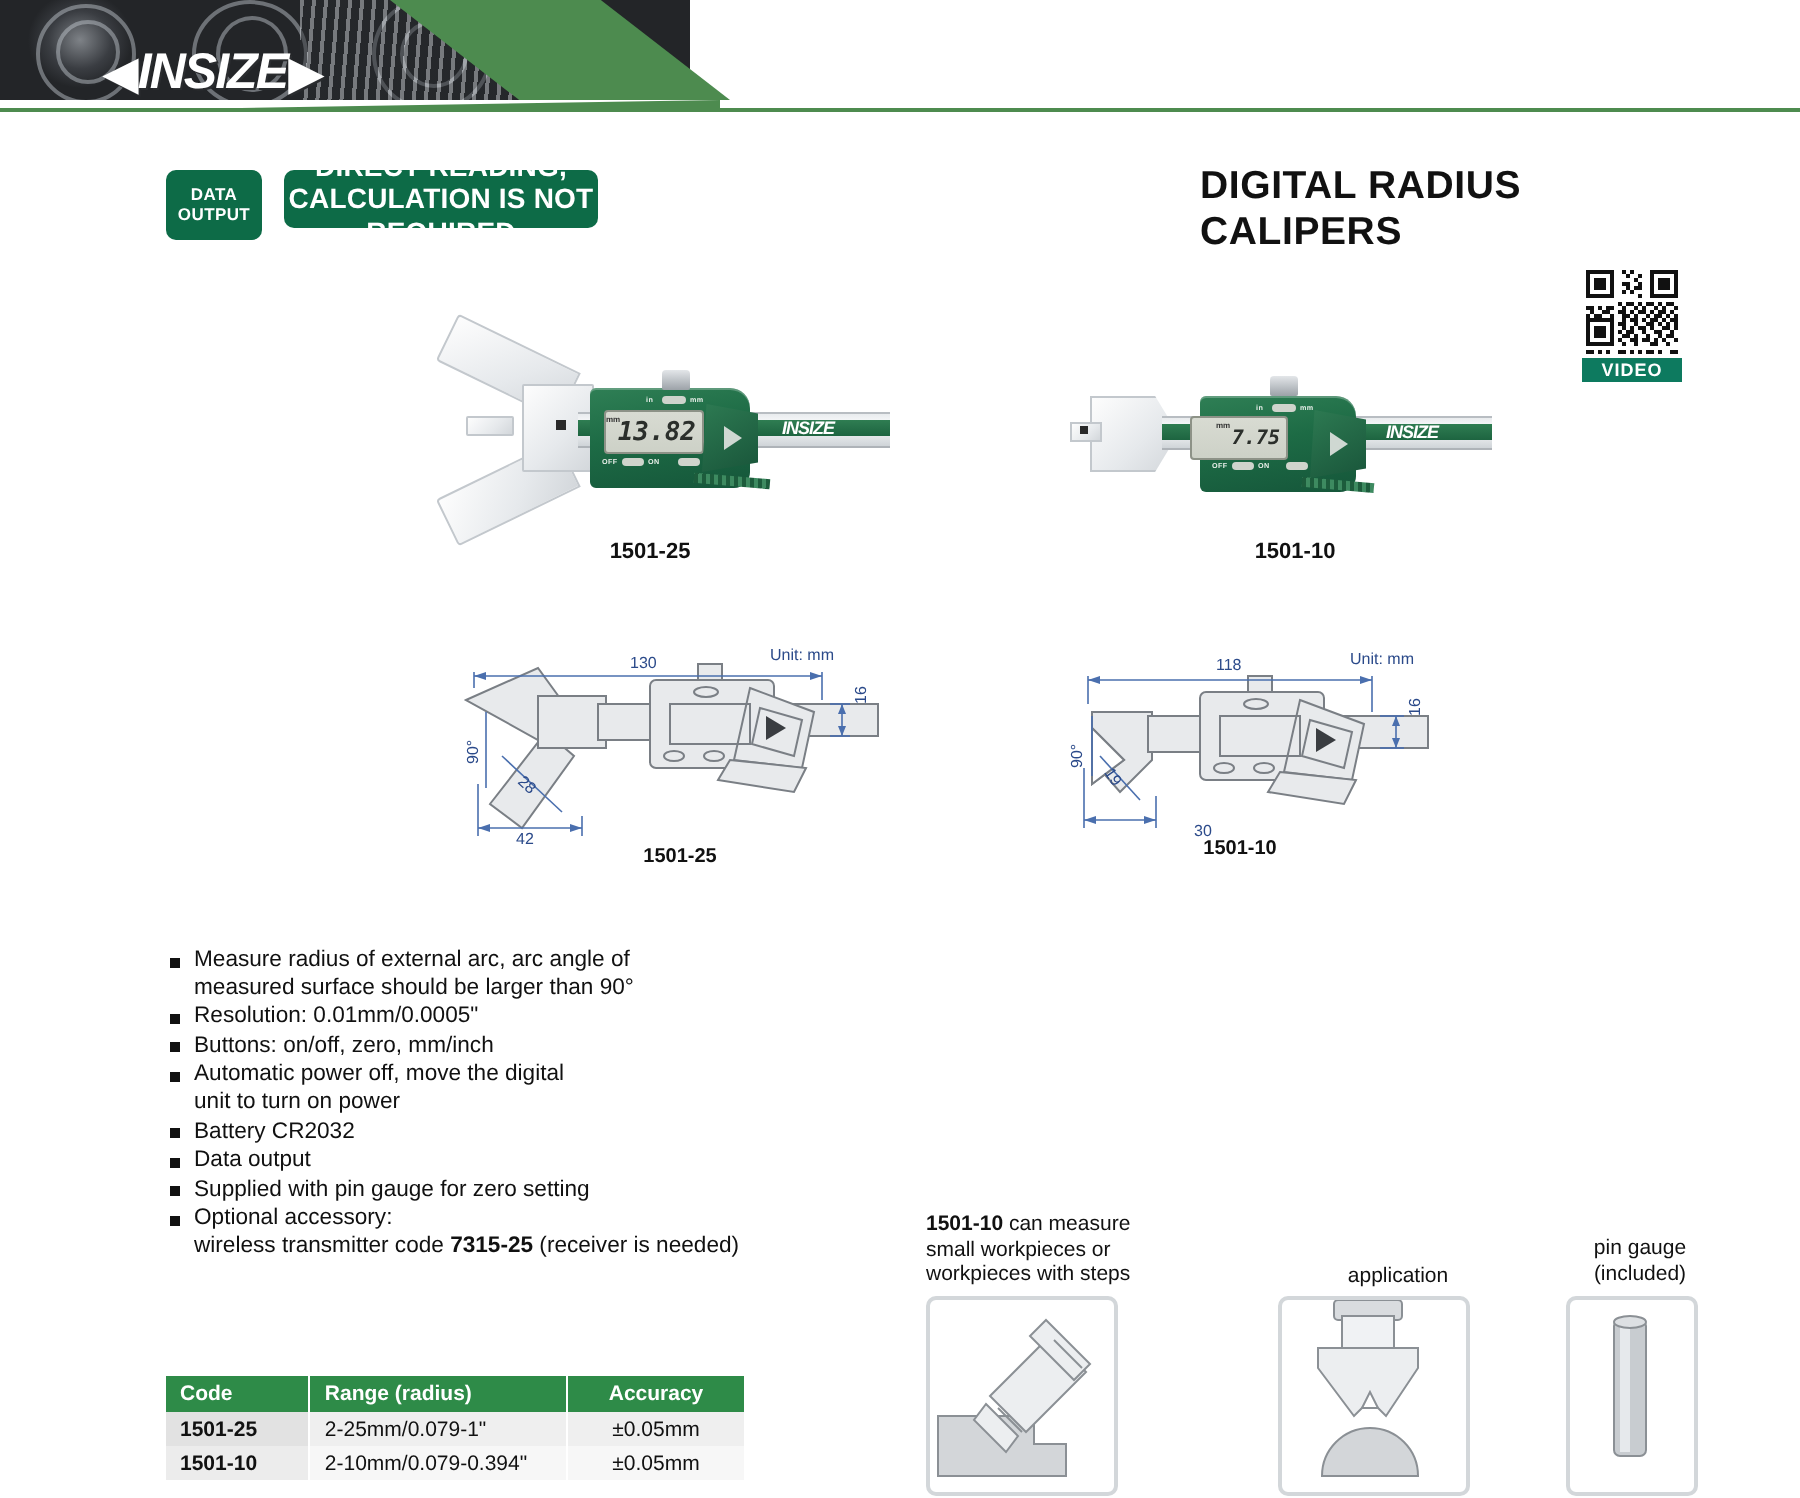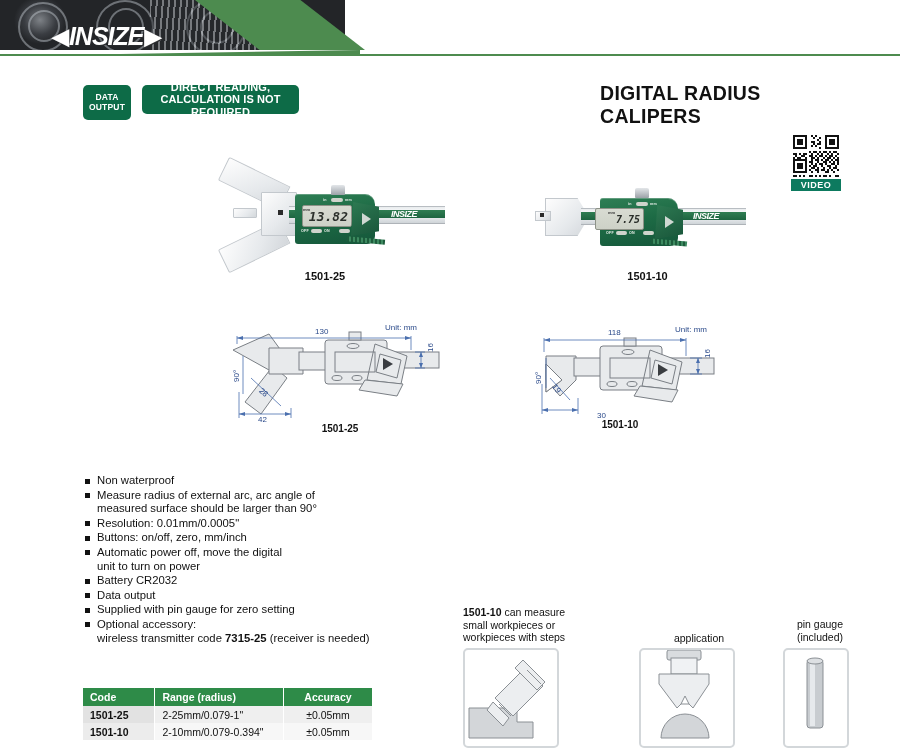--- a/index.html
+++ b/index.html
@@ -48,21 +48,21 @@
     background:linear-gradient(100deg,#4d8b4f 0%, #4d8b4f 100%);
     clip-path:polygon(0 100%, 100% 0, 100% 100%);}
 
   
   .badge{
     position:absolute;background:#0d6b47;color:#fff;border-radius:5px;
     display:flex;align-items:center;justify-content:center;text-align:center;
     font-weight:bold;line-height:1.15;
   }
   #badge-data{left:83px;top:85px;width:48px;height:35px;font-size:8.5px;letter-spacing:.2px;}
-  #badge-direct{left:142px;top:85px;width:157px;height:29px;font-size:11px;letter-spacing:.1px;}
+  #badge-direct{left:142px;top:85px;width:157px;height:29px;font-size:14px;letter-spacing:.1px;}
 
   
   .page-title{
     position:absolute;left:600px;top:82px;width:260px;
     font-size:19.5px;font-weight:bold;letter-spacing:.3px;color:#111;
   }
 
   
   .qr-wrap{position:absolute;left:791px;top:133px;width:50px;height:58px;}
   .qr-code{width:50px;height:46px;background:#fff;position:relative;}
@@ -466,21 +466,20 @@
   <div class="dw-unit" style="left:155px;top:3px;">Unit: mm</div>
   <div class="dw-num" style="left:88px;top:6px;">118</div>
   <div class="dw-num" style="left:183px;top:36px;transform:rotate(-90deg);transform-origin:0 0;">16</div>
   <div class="dw-num" style="left:14px;top:62px;transform:rotate(-90deg);transform-origin:0 0;">90°</div>
   <div class="dw-num" style="left:32px;top:62px;transform:rotate(55deg);">19</div>
   <div class="dw-num" style="left:33px;top:89px;margin-left:44px;">30</div>
   <div class="dw-cap" style="left:45px;top:97px;width:110px;">1501-10</div>
 </div>
 
 <div class="bullets">
-  <div class="bullet"><span>Non waterproof</span></div>
   <div class="bullet">
     <span>Measure radius of external arc, arc angle of</span>
     <span class="cont">measured surface should be larger than 90°</span>
   </div>
   <div class="bullet"><span>Resolution: 0.01mm/0.0005"</span></div>
   <div class="bullet"><span>Buttons: on/off, zero, mm/inch</span></div>
   <div class="bullet">
     <span>Automatic power off, move the digital</span>
     <span class="cont">unit to turn on power</span>
   </div>

